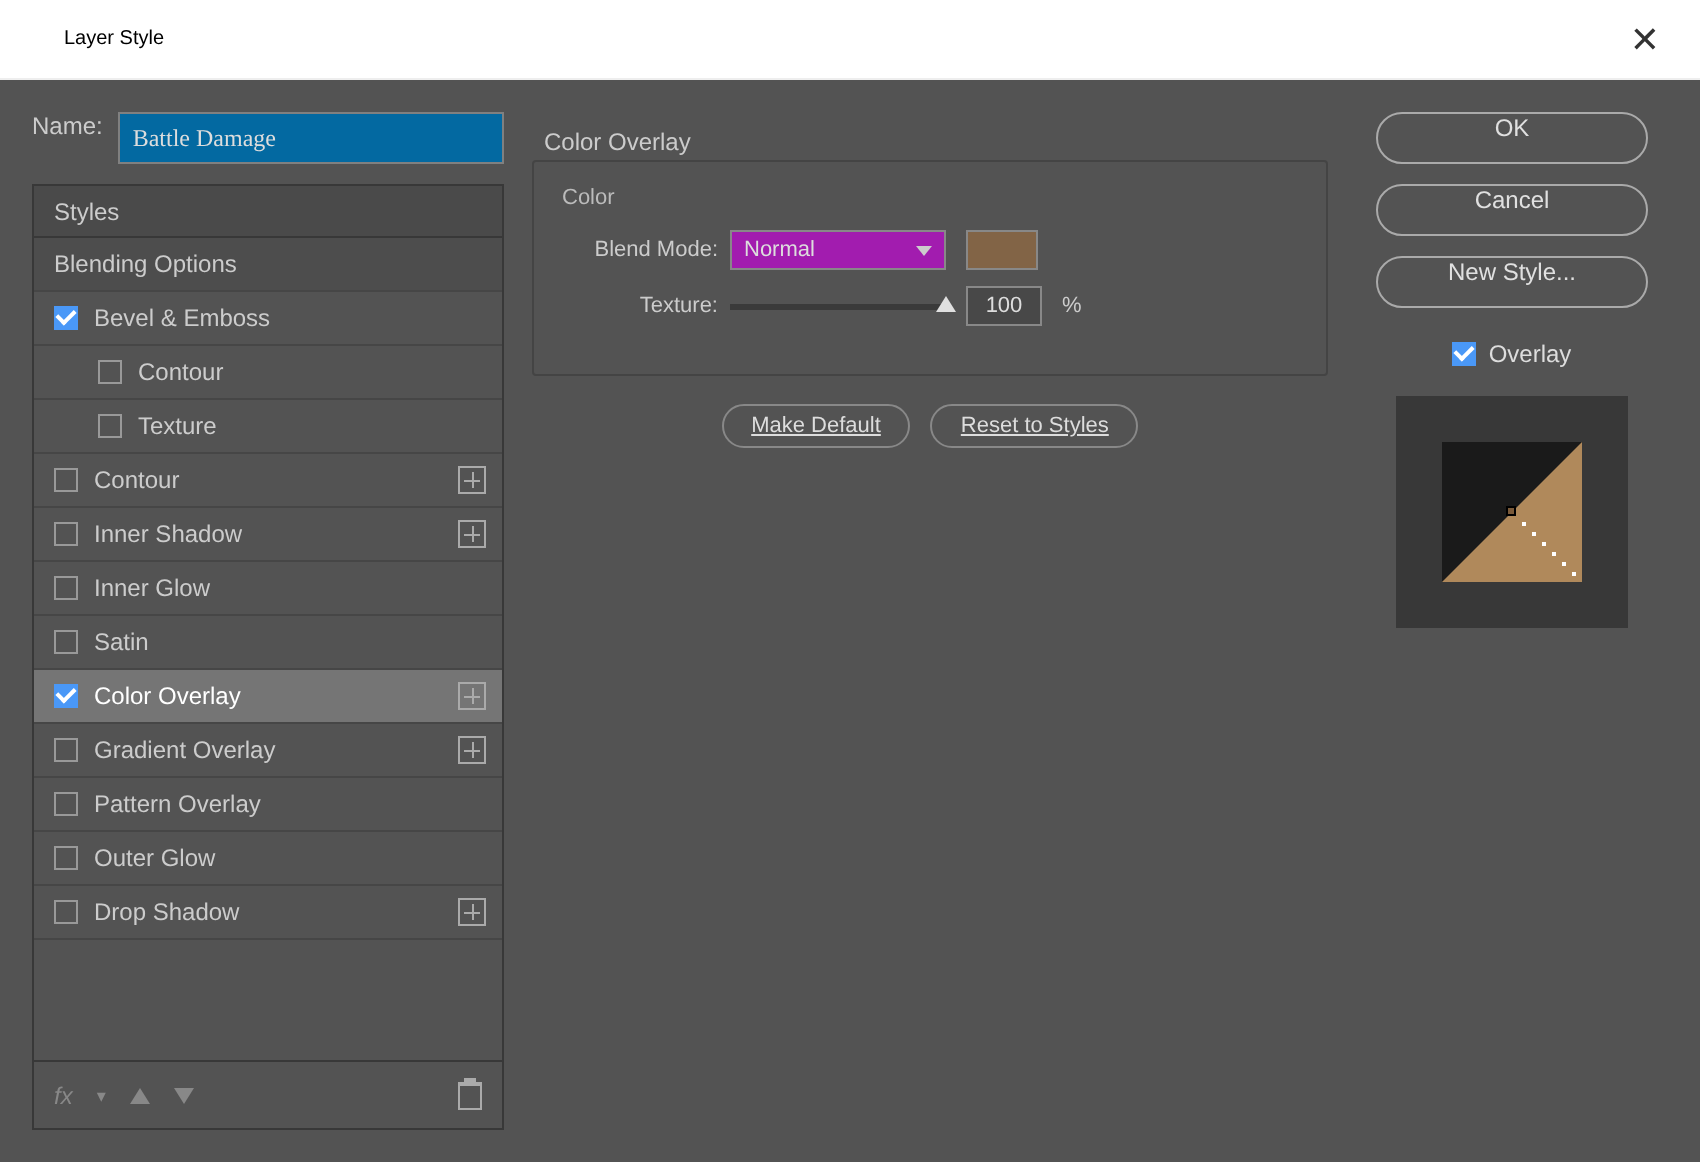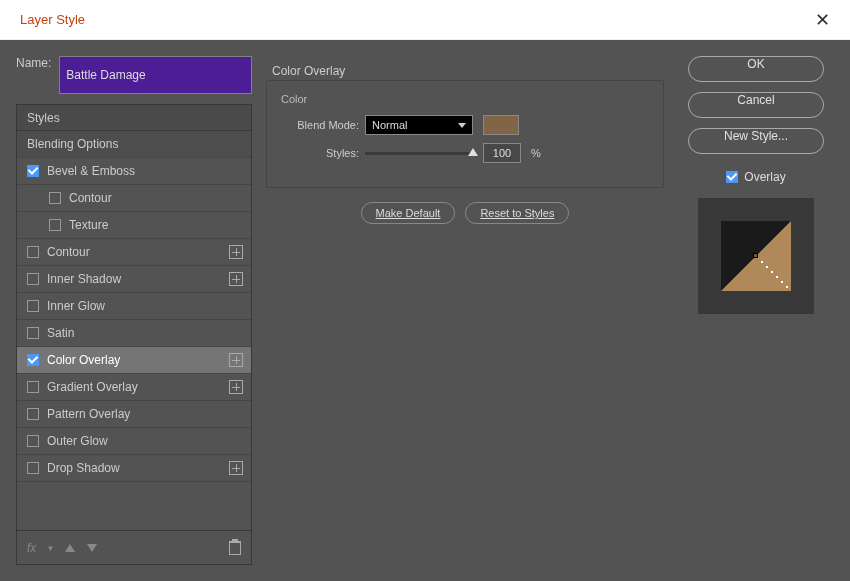--- a/index.html
+++ b/index.html
@@ -9,31 +9,31 @@
   background: #fff;
   display: flex; flex-direction: column;
 }
 .titlebar {
   height: 40px;
   background: #fff;
   display: flex; align-items: center; justify-content: space-between;
   padding: 0 12px;
   border-bottom: 1px solid #eee;
 }
-.titlebar-title { font-size: 13px; color: #c2410c; padding-left: 8px; }
+.titlebar-title { font-size: 10px; color: #000000; padding-left: 8px; margin-left: 12px; }
 .close-btn { font-size: 18px; color: #333; cursor: pointer; padding: 4px 8px; }
 .body {
   flex: 1; background: #535353; padding: 16px; display: flex; gap: 14px;
 }
 .col-left { width: 236px; display:flex; flex-direction:column; }
 .name-row { display:flex; align-items:flex-start; gap:8px; margin-bottom:10px; }
 .name-label { color:#ccc; font-size:12px; }
 .name-input {
-  flex:1; height:38px; background:#4c1d95; border:1px solid #808080; color:#ddd;
-  font-size:12px; padding:2px 6px;
+  flex:1; height:26px; background:#0369a1; border:1px solid #808080; color:#ddd;
+  font-size:12px; padding:2px 6px;font-family:Liberation Serif, serif;
 }
 .styles-box {
   flex:1; background:#535353; border:1px solid #383838;
   display:flex; flex-direction:column;
 }
 .styles-header {
   height:26px; background:#4a4a4a; color:#ccc; font-size:12px;
   display:flex; align-items:center; padding:0 10px;
   border-bottom:1px solid #383838;
 }
@@ -74,21 +74,21 @@
 
 .col-mid { flex:1; display:flex; flex-direction:column; }
 .panel-title { color:#ccc; font-size:12px; margin-bottom:2px; padding-left:6px; height:22px; display:flex; align-items:flex-end;}
 .panel {
   border:1px solid #444; border-radius:2px; padding:12px 14px 16px;
 }
 .panel-subtitle { color:#bbb; font-size:11px; margin-bottom:10px; }
 .form-row { display:flex; align-items:center; gap:6px; margin-bottom:8px; }
 .form-label { width:78px; text-align:right; color:#ccc; font-size:11px; }
 .select {
-  width:108px; height:20px; background:#000000; border:1px solid #888;
+  width:108px; height:20px; background:#a21caf; border:1px solid #888;
   color:#ddd; font-size:11px; display:flex; align-items:center;
   padding:0 6px; position:relative;
 }
 .select::after {
   content:""; position:absolute; right:6px; top:7px;
   border-left:4px solid transparent; border-right:4px solid transparent;
   border-top:5px solid #ccc;
 }
 .swatch { width:36px; height:20px; border:1px solid #888; background:#826446; margin-left:4px; }
 .slider-track { width:108px; height:3px; background:#3a3a3a; position:relative; }
@@ -226,21 +226,21 @@
       <div class="panel">
         <div class="panel-subtitle">Color</div>
         <div class="form-row">
           <span class="form-label">Blend Mode:</span>
           <div class="select">
             <span>Normal</span>
           </div>
           <div class="swatch"></div>
         </div>
         <div class="form-row">
-          <span class="form-label">Styles:</span>
+          <span class="form-label">Texture:</span>
           <div class="slider-track">
             <div class="slider-indicator"></div>
           </div>
           <input class="num-input" value="100" style="">
           <span class="pct">%</span>
         </div>
       </div>
       <div class="btn-row">
         <div class="mid-btn">
             <span>Make Default</span>

